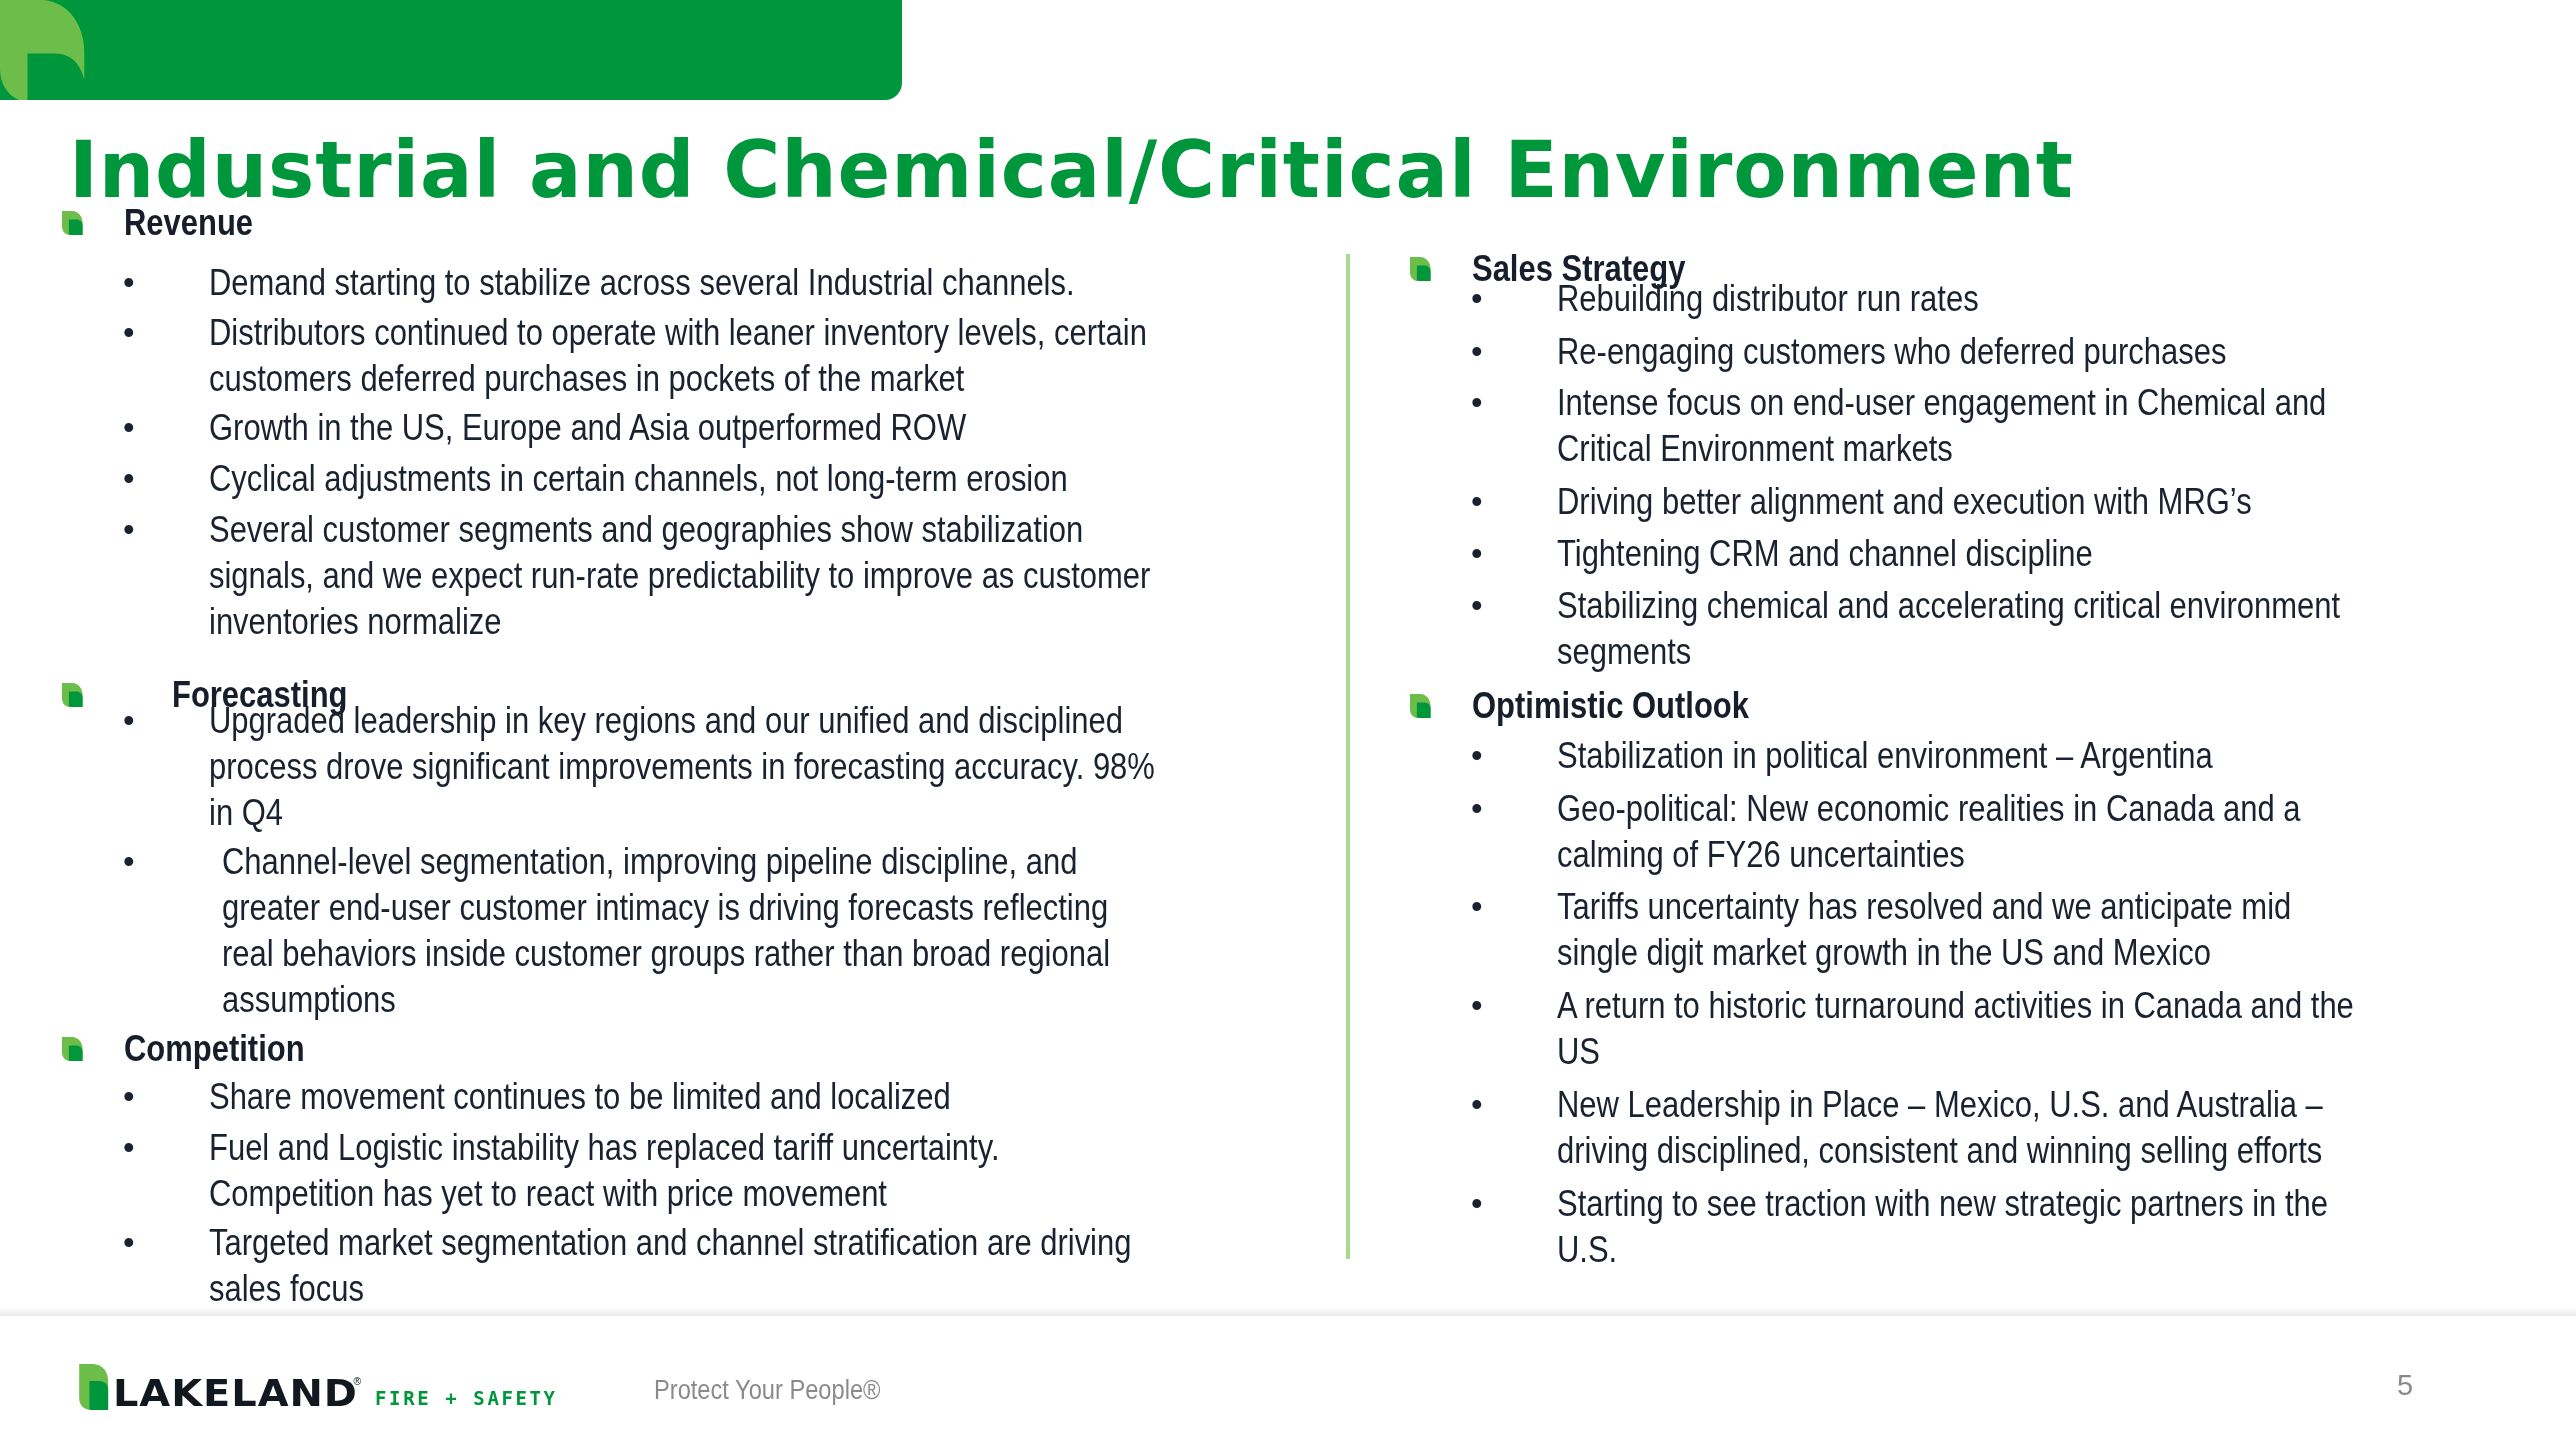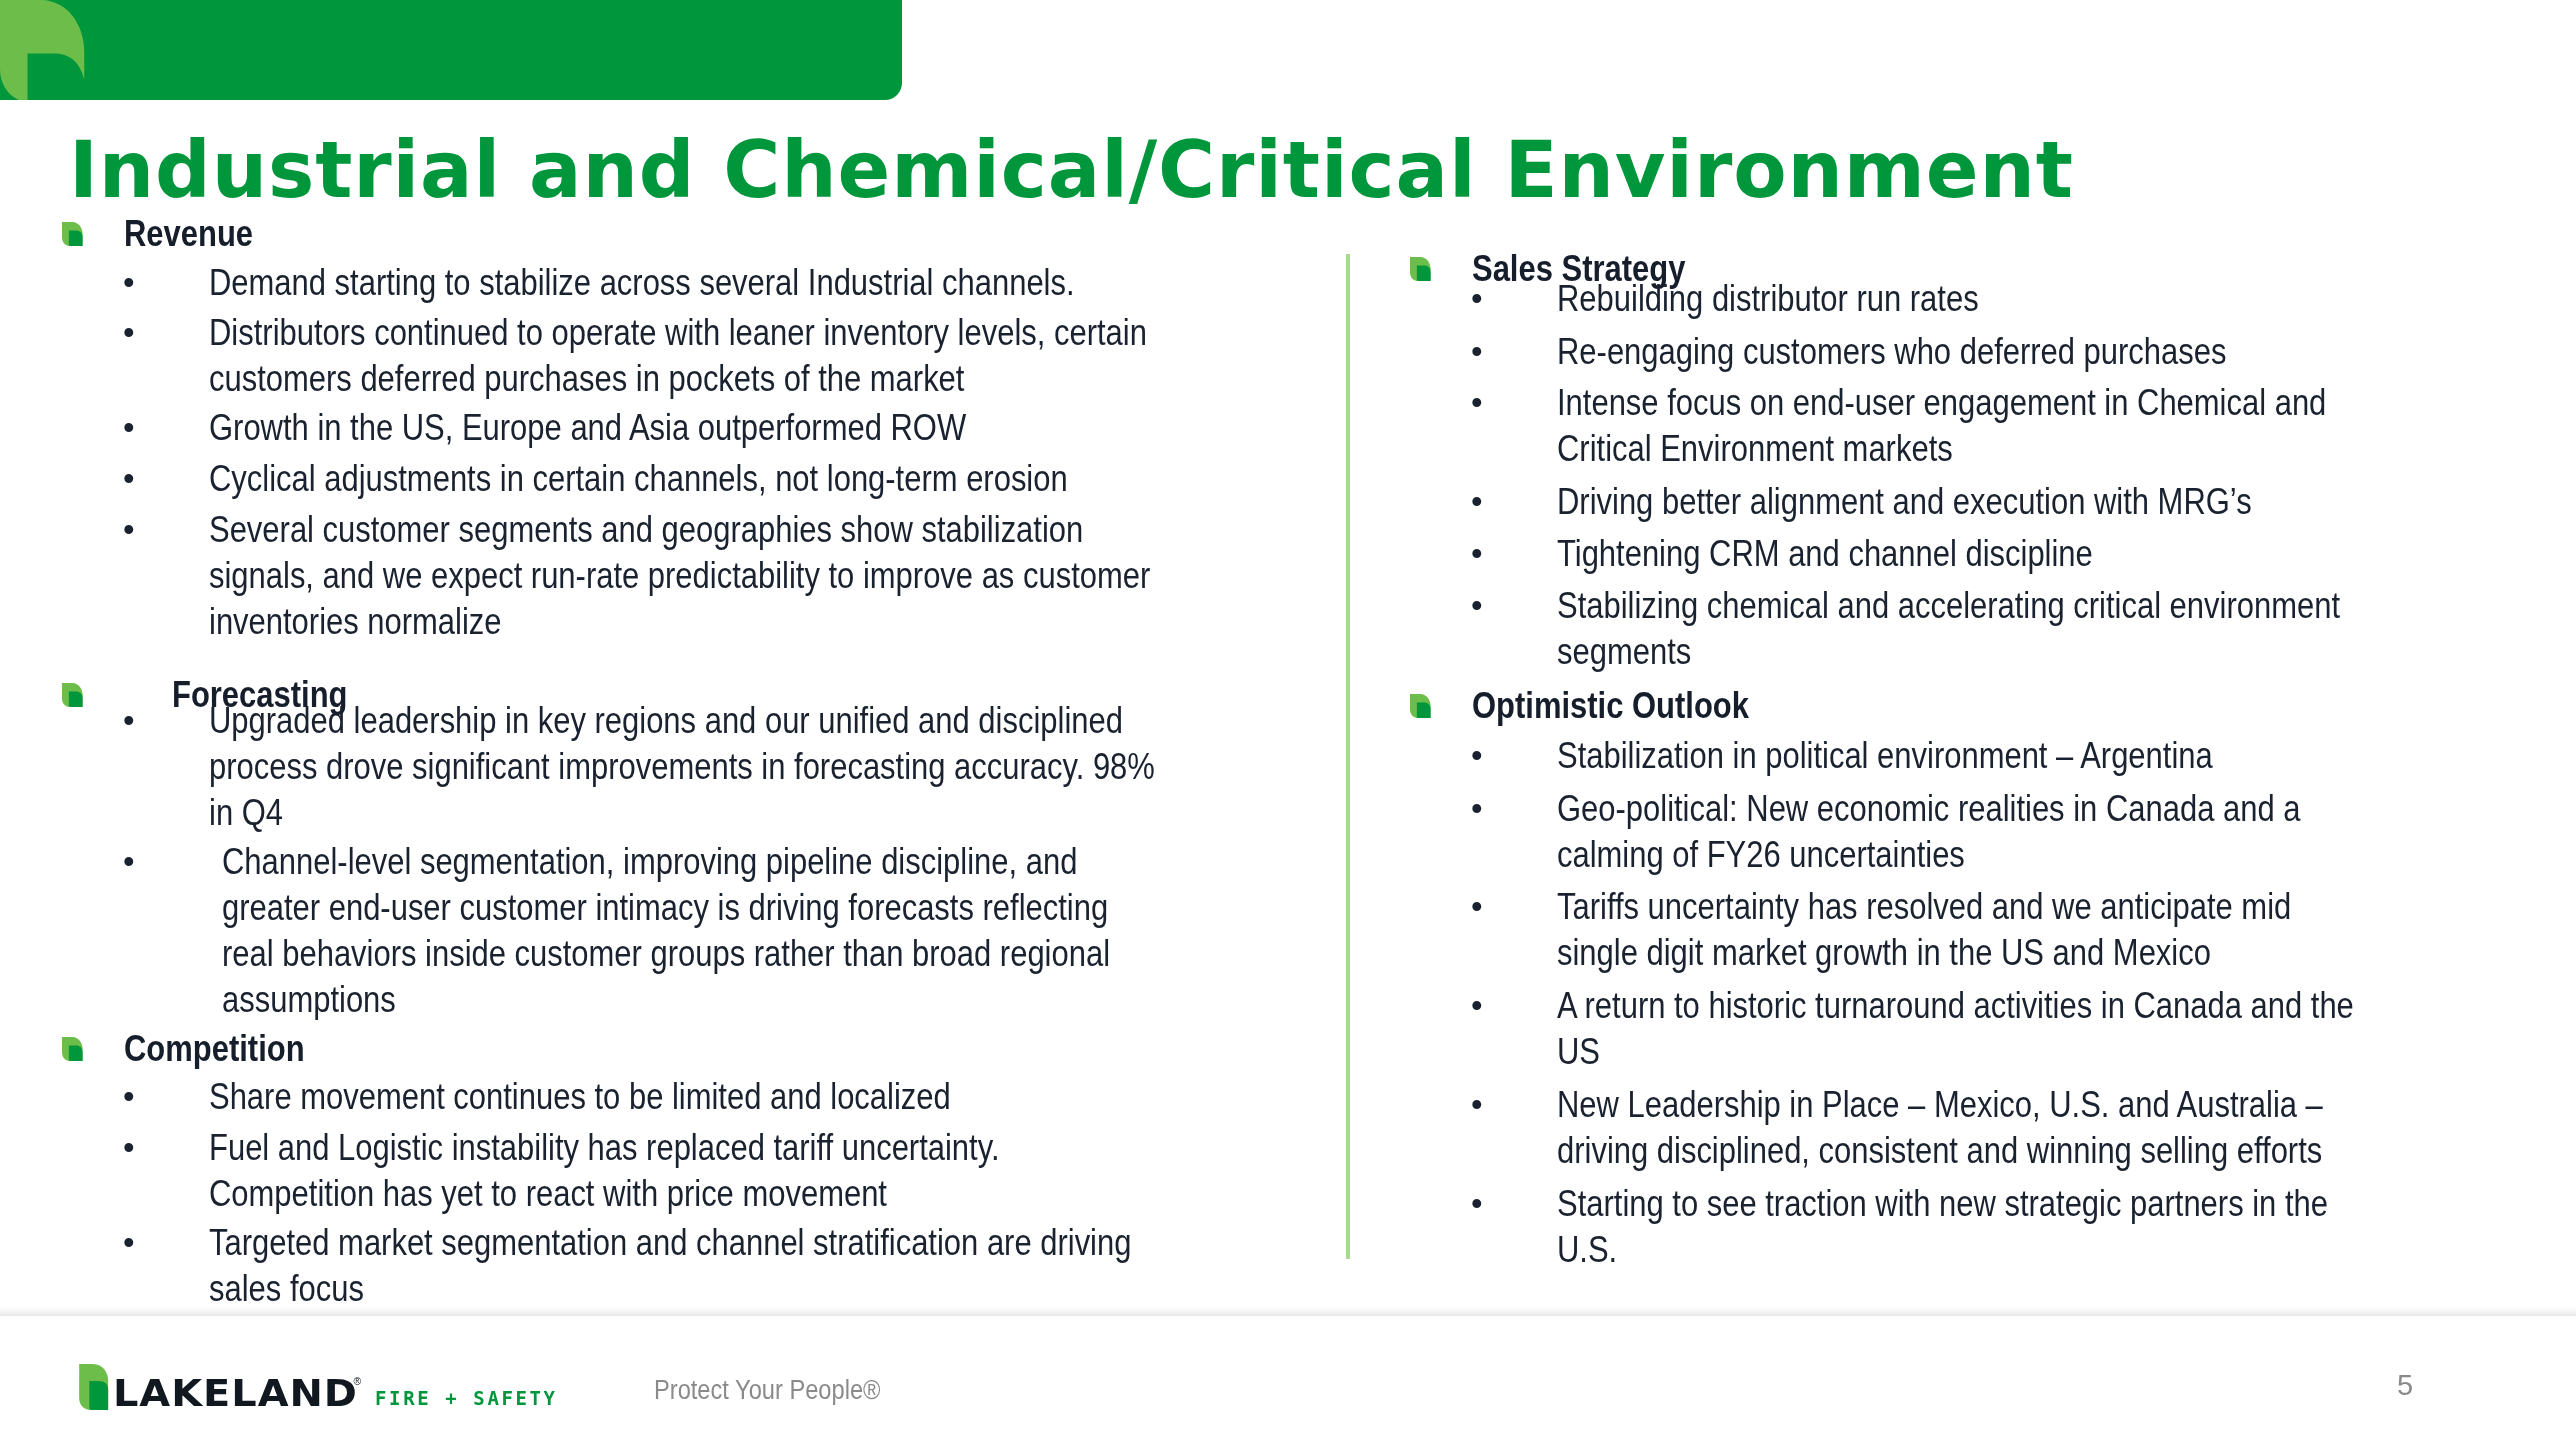--- a/index.html
+++ b/index.html
@@ -39,21 +39,21 @@
     <path d="M0,0 L50,0 C80,2 98,30 98,60 L98,92 C92,70 80,62 62,62 L32,62 L32,116 L22,116 C8,110 0,96 0,80 Z" fill="#6cbd4a"></path>
   </svg>
 </div>
 
 <div class="title">Industrial and Chemical/Critical Environment</div>
 
 <div class="divider"></div>
 
 <div>
 
-  <div class="sec-head" style="left:62px; top:213px;">
+  <div class="sec-head" style="left:62px; top:202px;">
     <svg class="sec-icon" viewBox="0 0 24 28">
         <path d="M0,0 L12,0 C20,0 24,8 24,14 L24,28 L10,28 C4,28 0,24 0,18 Z" fill="#6cbd4a"></path>
         <path d="M8,10 L16,10 C21,10 24,13 24,18 L24,28 L10,28 C9,28 8,27 8,26 Z" fill="#00963c"></path>
       </svg>
     <span class="sec-label">Revenue</span>
   </div>
   <div class="item" style="left:123px; top:260px;">
       <span class="dot">•</span>
       <div class="txt">
         <span>Demand starting to stabilize across several Industrial channels.</span>

